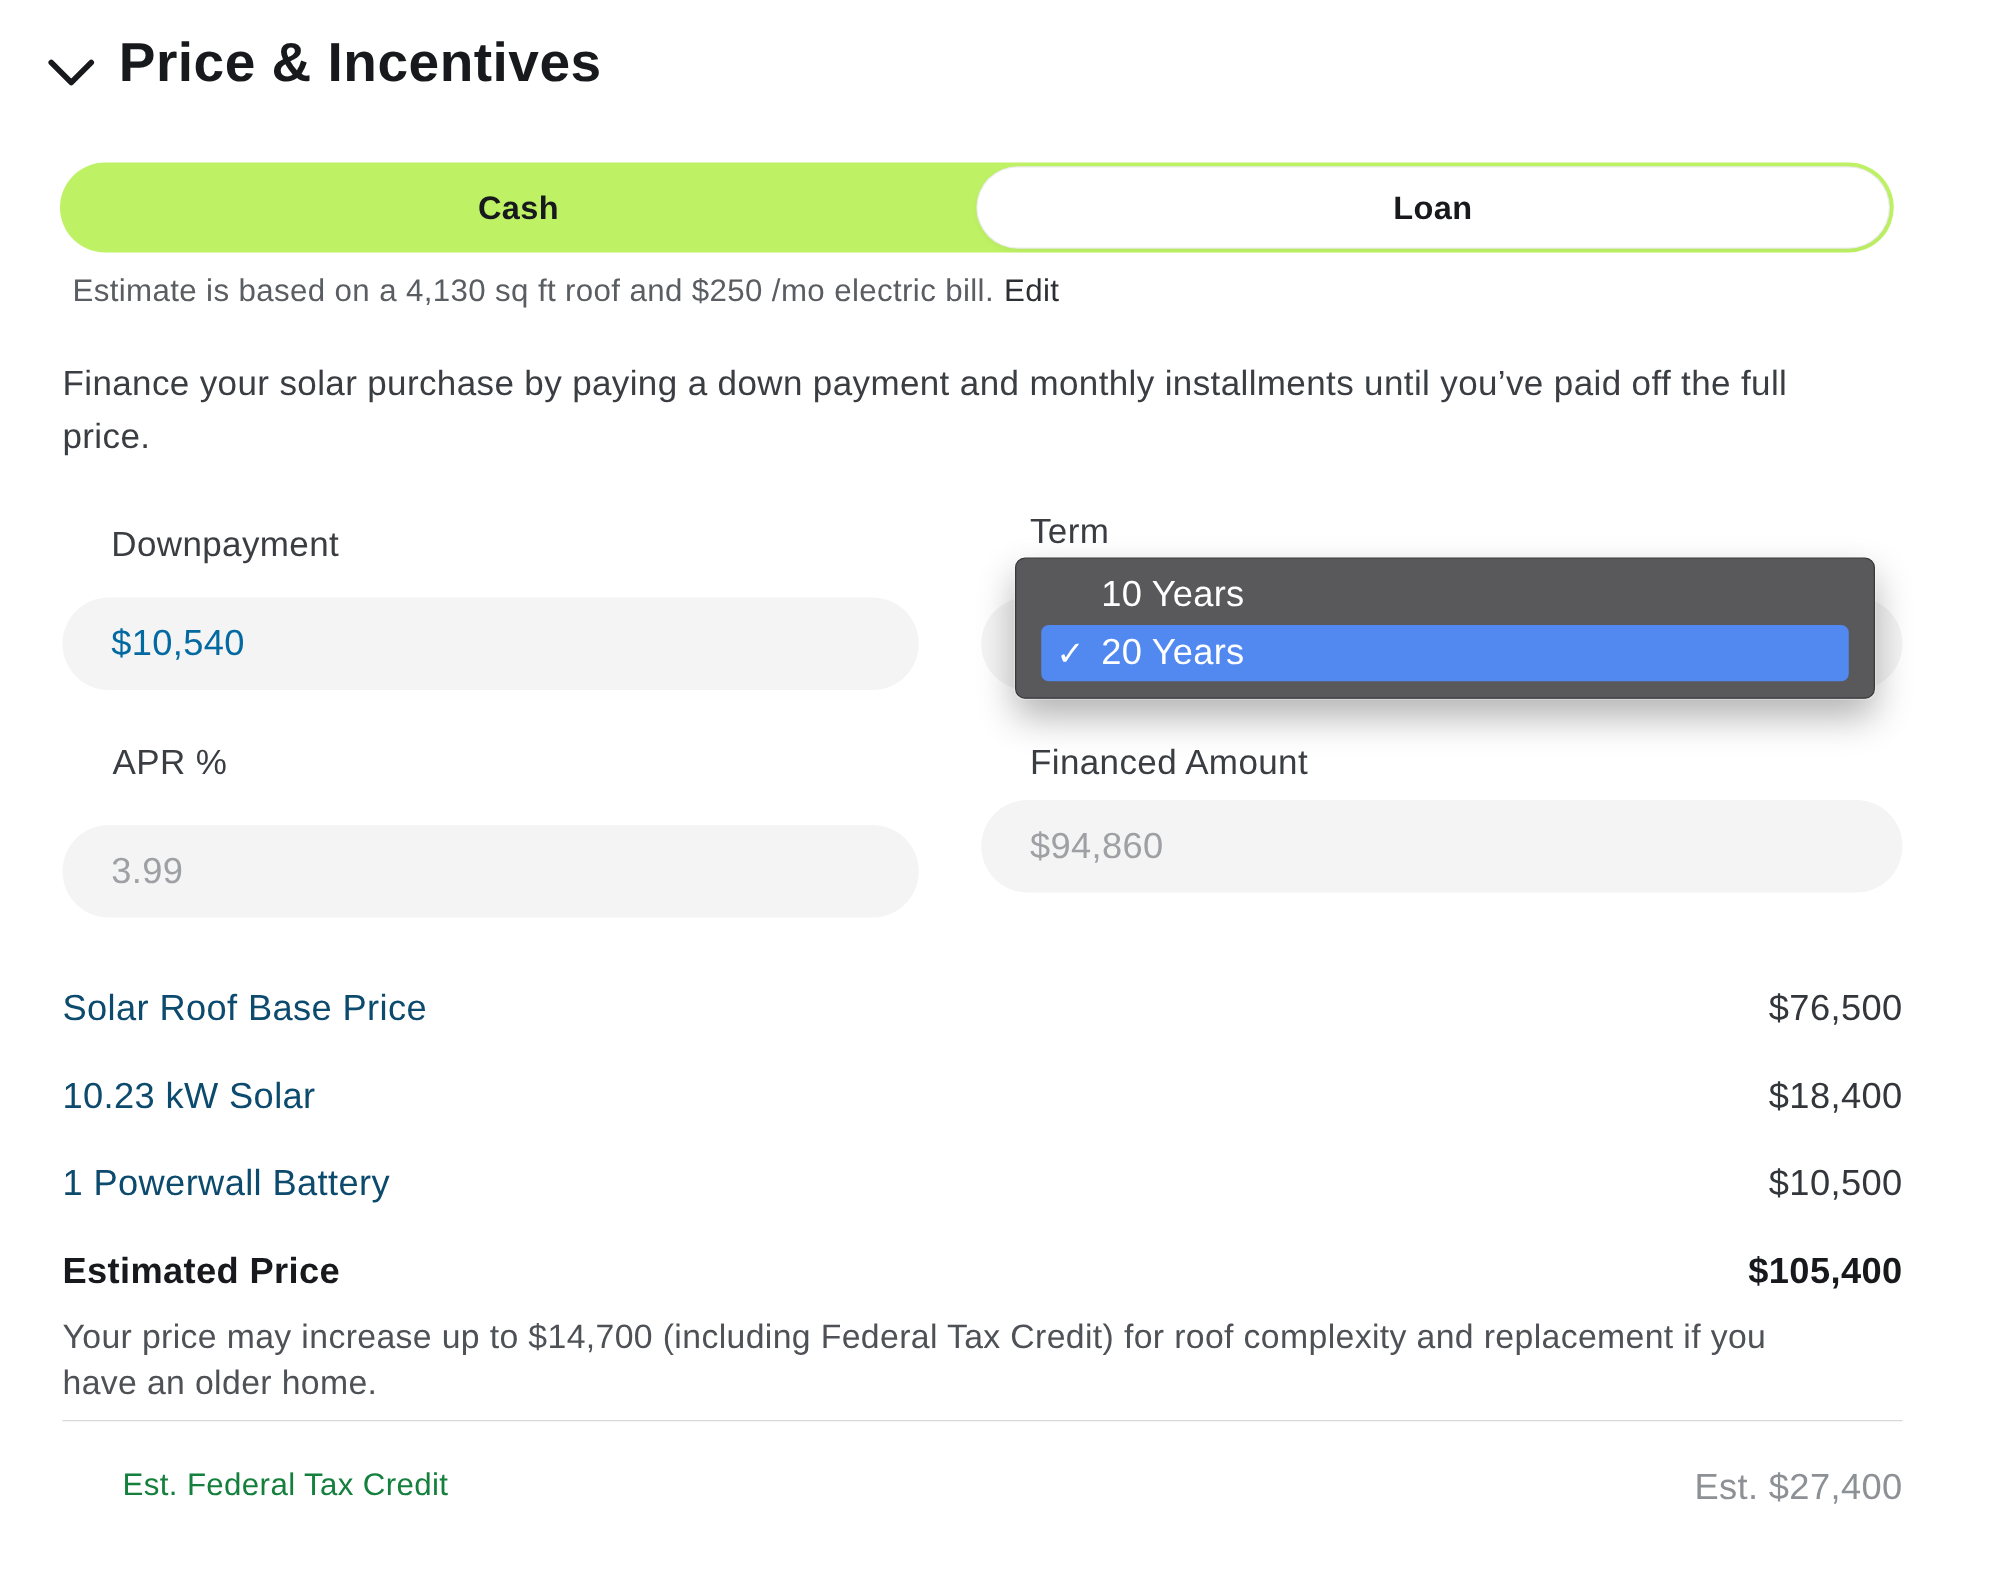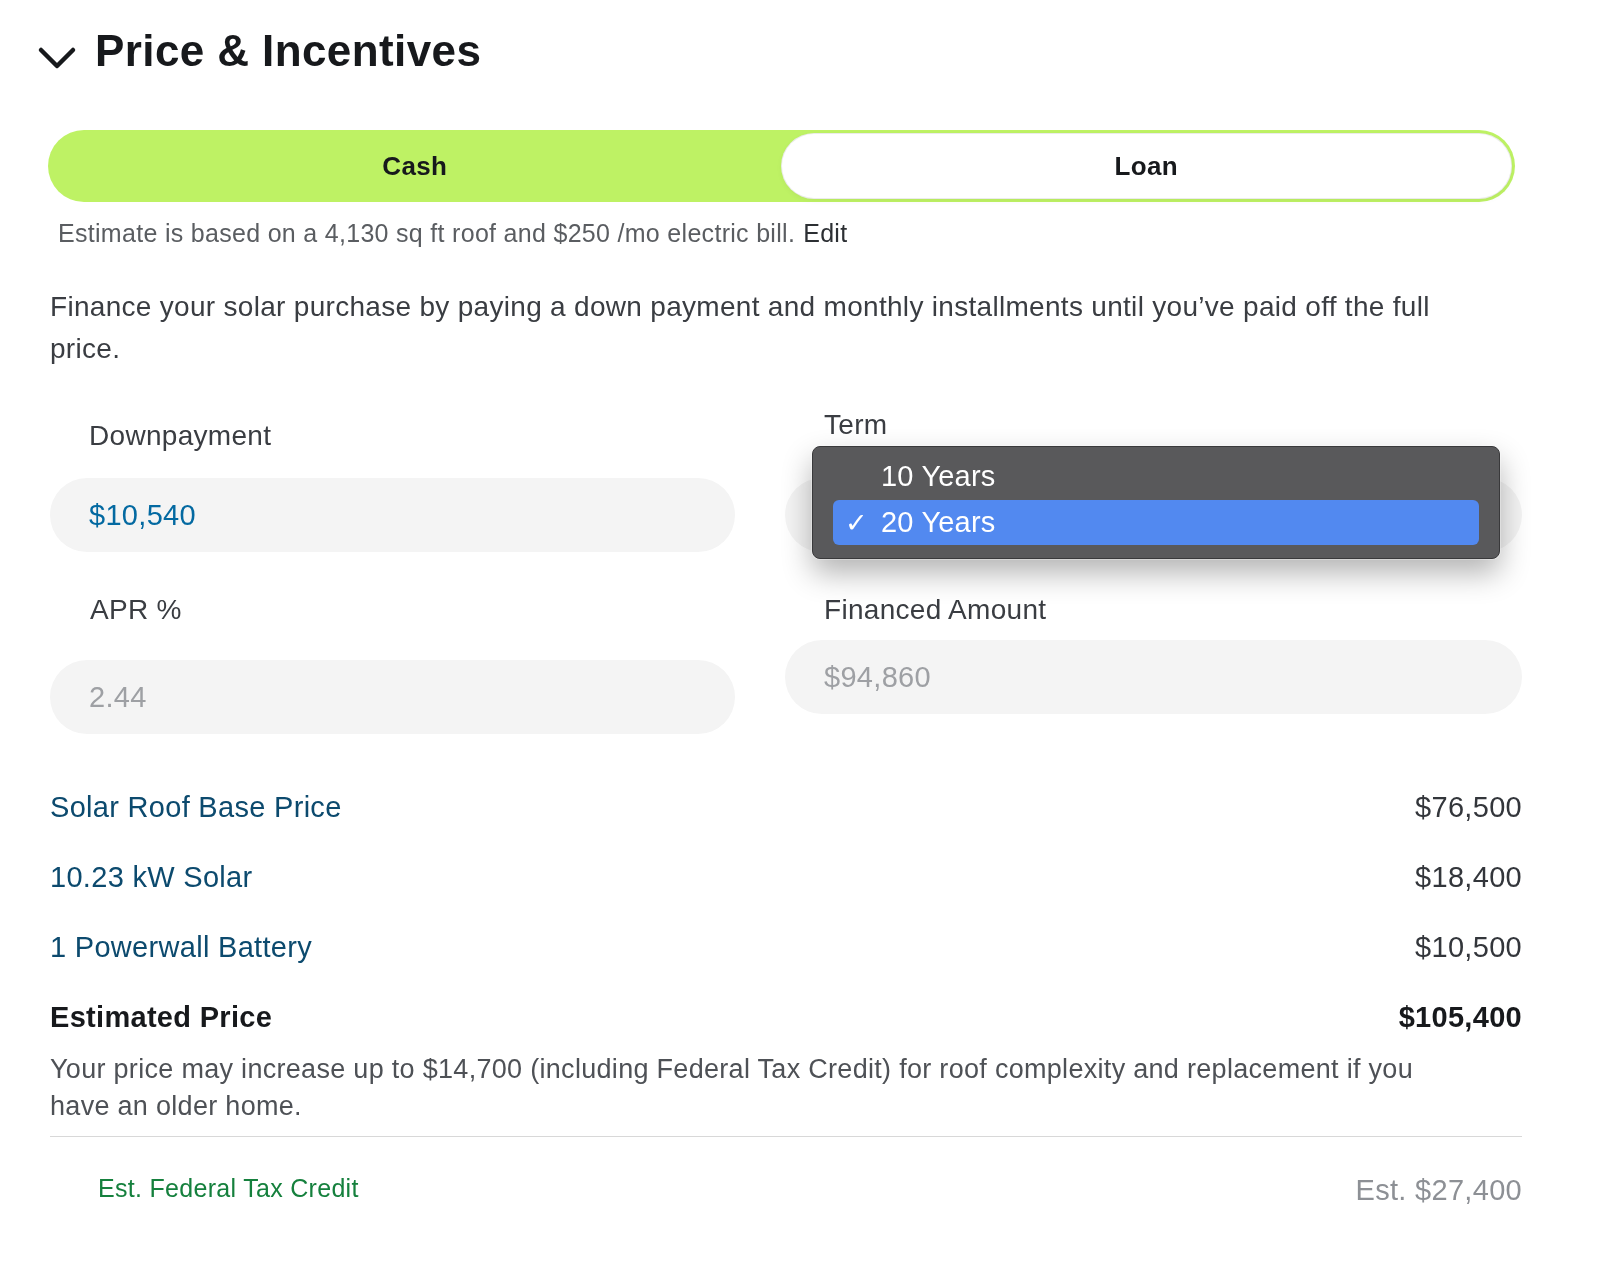--- a/index.html
+++ b/index.html
@@ -243,21 +243,21 @@
       <span>10 Years</span>
     </div>
     <div class="term-opt selected">
       <span class="check">✓</span>
       <span>20 Years</span>
     </div>
   </div>
 
   <div class="field-label lbl-apr">APR %</div>
   <div class="input-pill in-apr">
-    <span>2.44</span>
+    <span>3.99</span>
   </div>
 
   <div class="field-label lbl-financed">Financed Amount</div>
   <div class="input-pill in-financed">
     <span>$94,860</span>
   </div>
 
   <div class="price-row-label pr1">Solar Roof Base Price</div>
   <div class="price-row-value pr1">$76,500</div>
 

